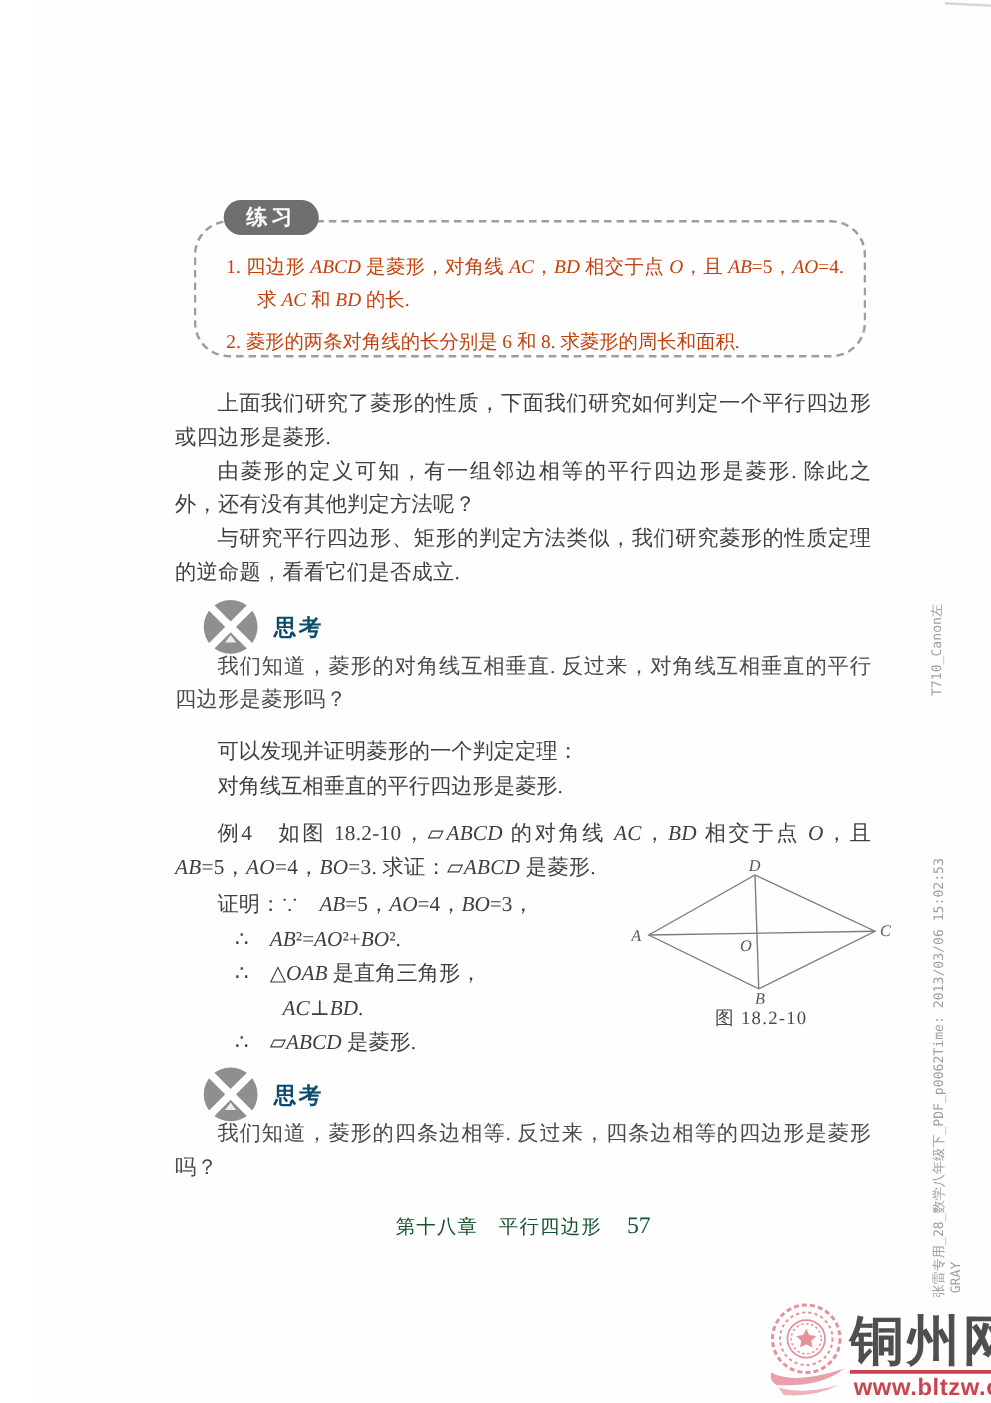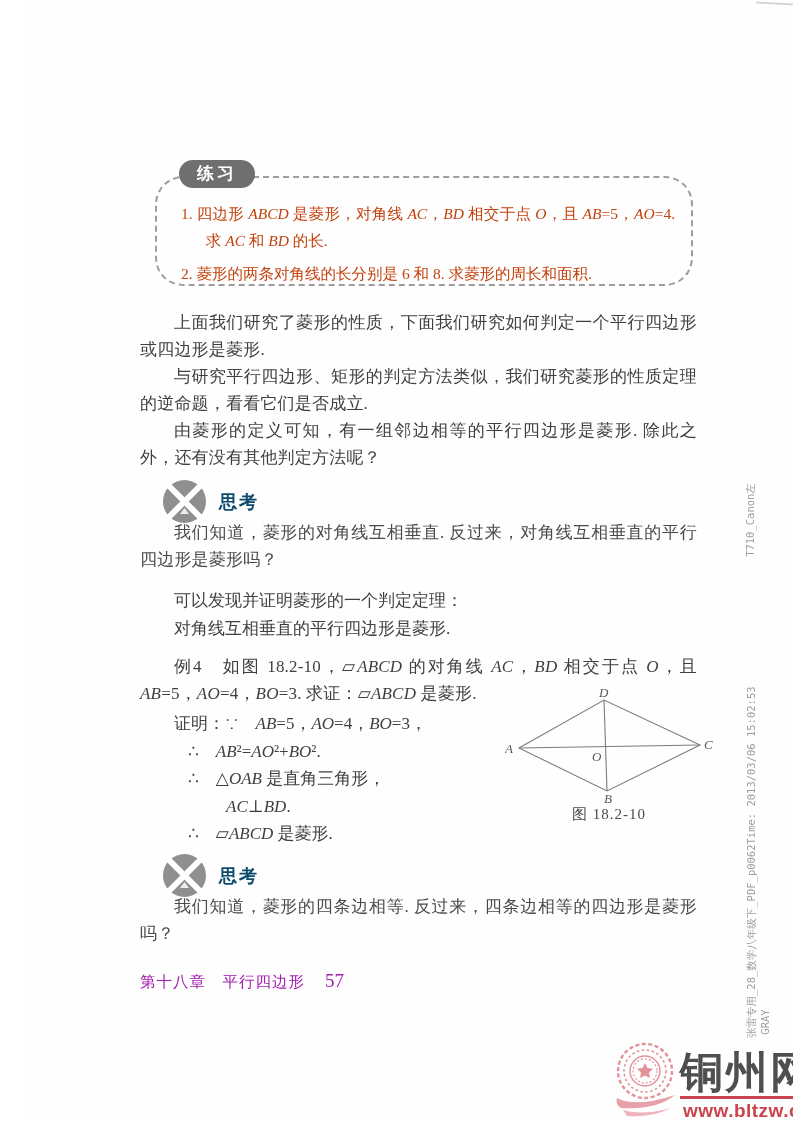--- a/index.html
+++ b/index.html
@@ -54,21 +54,21 @@
   .pl-c { padding-left:86px; }
 
   
   #figure { position:absolute; left:477px; top:687px; width:208px; }
   #figure svg { display:block; }
   .fig-caption { text-align:center; font-size:15px; margin-top:2px; color:#4a4a4a; letter-spacing:1px; }
   .fig-label { font-style:italic; font-size:13px; fill:#585858;
     font-family:"Liberation Serif","DejaVu Serif",serif; }
 
   
-  #footer { position:absolute; left:112px; top:970px; width:557px; text-align:left; color:#a21caf; }
+  #footer { position:absolute; left:112px; top:970px; width:557px; text-align:center; color:#14532d; }
   #footer .chapter { font-size:15.5px; letter-spacing:1px; }
   #footer .pageno { font-size:19px; margin-left:16px; }
 
   
   .vtext { position:absolute; font-family:"DejaVu Sans Mono","Liberation Mono",monospace;
     color:#9e9e9e; white-space:nowrap; text-align:center; font-size:10.5px; line-height:12px;
     transform:rotate(-90deg); }
   #vt-top { left:672px; top:514px; width:100px; }
   #vt-bottom { left:553px; top:862px; width:340px; }
   #vt-gray { left:716px; top:1016px; width:42px; }
@@ -94,22 +94,22 @@
   <div class="exercise-box">
     <div class="exercise-pill">练习</div>
     <div class="exercise-items">
       <p class="exercise-item">1. 四边形 <i>ABCD</i> 是菱形，对角线 <i>AC</i>，<i>BD</i> 相交于点 <i>O</i>，且 <i>AB</i>=5，<i>AO</i>=4. 求 <i>AC</i> 和 <i>BD</i> 的长.</p>
       <p class="exercise-item">2. 菱形的两条对角线的长分别是 6 和 8. 求菱形的周长和面积.</p>
     </div>
   </div>
 
   <div id="paragraphs" class="body-col">
     <p class="para">上面我们研究了菱形的性质，下面我们研究如何判定一个平行四边形或四边形是菱形.</p>
+    <p class="para">由菱形的定义可知，有一组邻边相等的平行四边形是菱形. 除此之外，还有没有其他判定方法呢？</p>
     <p class="para">与研究平行四边形、矩形的判定方法类似，我们研究菱形的性质定理的逆命题，看看它们是否成立.</p>
-    <p class="para">由菱形的定义可知，有一组邻边相等的平行四边形是菱形. 除此之外，还有没有其他判定方法呢？</p>
   </div>
 
   <div id="think1-head" class="think-head">
     <span class="icon">
       <svg width="47" height="47" viewBox="0 0 47 47">
         <circle cx="23.5" cy="23.5" r="21.5" fill="#8f8f8f"></circle>
         <path d="M8 6 L39 6 L23.5 24 Z" fill="#ffffff" opacity="0"></path>
         <line x1="7" y1="7" x2="40" y2="40" stroke="#ffffff" stroke-width="6"></line>
         <line x1="40" y1="7" x2="7" y2="40" stroke="#ffffff" stroke-width="6"></line>
         <path d="M19 36 L23.5 30 L28 36 Z" fill="#ffffff" opacity=".85"></path>

